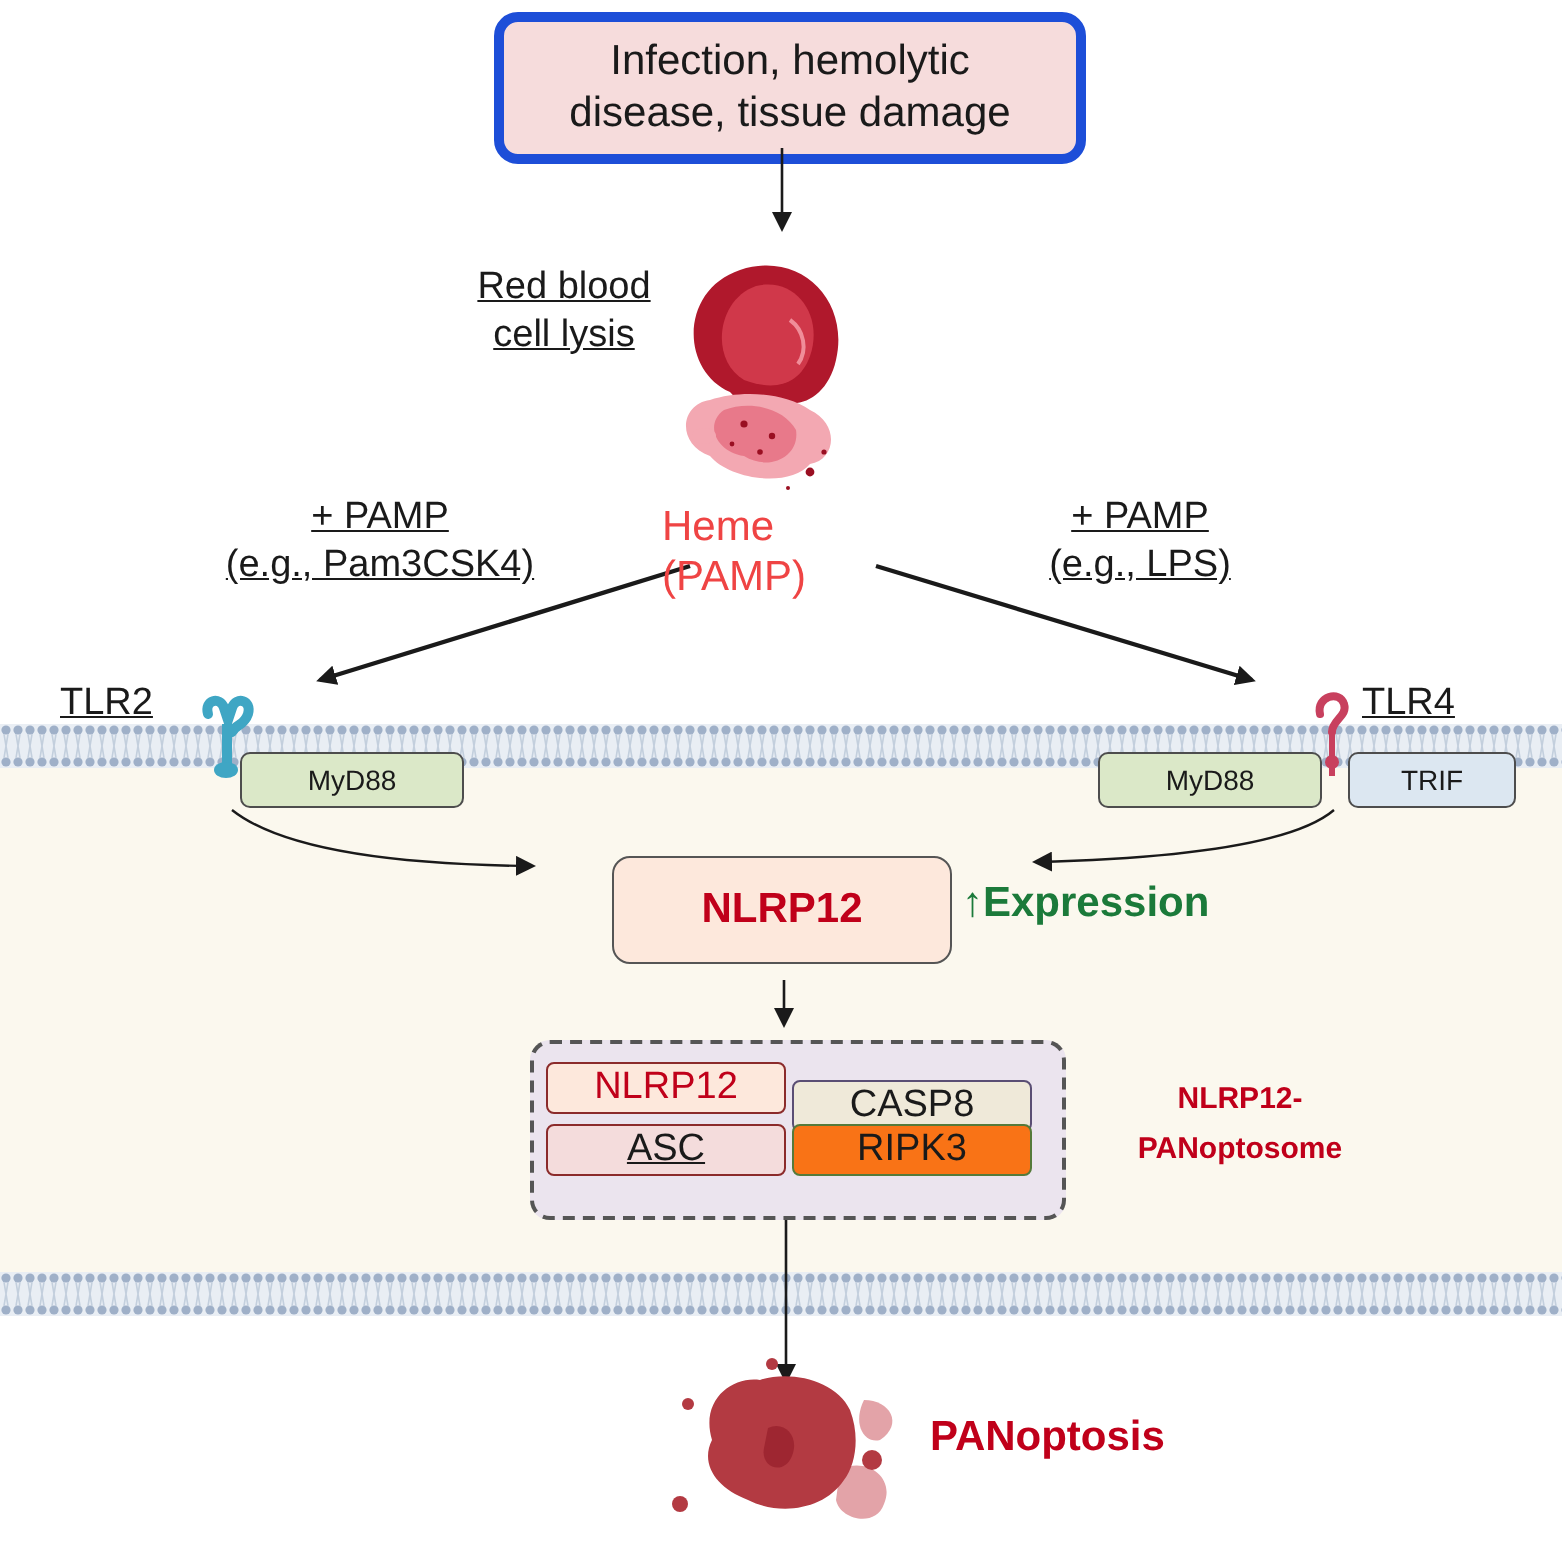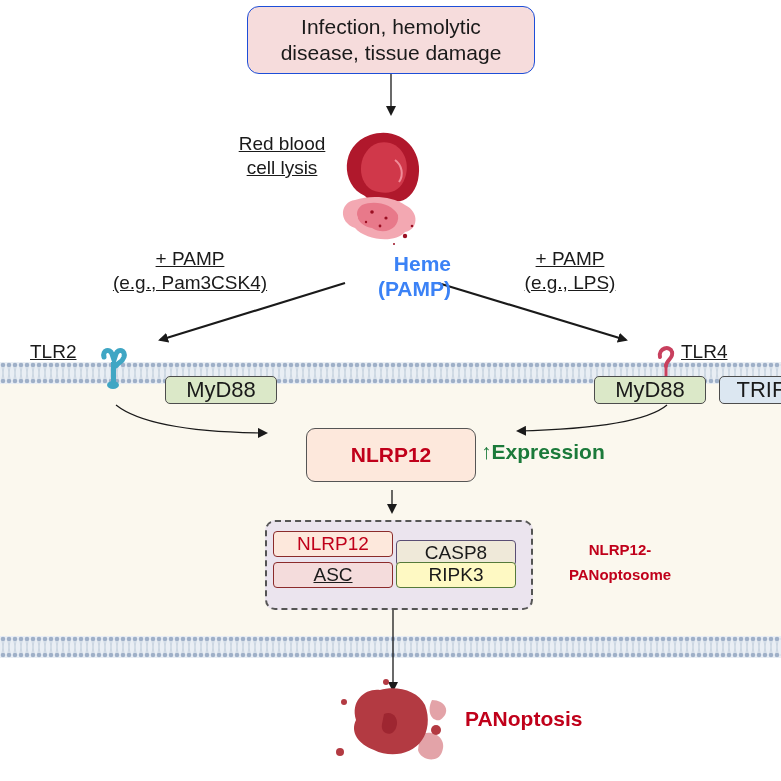--- a/index.html
+++ b/index.html
@@ -2,26 +2,26 @@
 <html><head>
 <meta charset="utf-8">
 <style>
   html, body { margin:0; padding:0; background:#ffffff; }
   body { width:781px; height:781px; position:relative; overflow:hidden;
          font-family:"Liberation Sans", sans-serif; color:#1a1a1a; }
   .abs { position:absolute; }
   .cyto { left:0; top:374px; width:781px; height:264px; background:#fbf8ee; }
   .membrane { left:0; width:781px; height:22px; }
   .trigger-box { left:247px; top:6px; width:286px; height:66px; background:#f6dcdc;
-         border:1px solid #1d4ed8; border-radius:12px; display:flex; align-items:center;
+         border:5px solid #1d4ed8; border-radius:12px; display:flex; align-items:center;
          justify-content:center; text-align:center; font-size:21px; line-height:26px; color:#1a1a1a; }
   .lbl { font-size:19px; line-height:24px; text-align:center; color:#1a1a1a;text-decoration:underline; }
-  .heme { font-weight:bold; color:#3b82f6; font-size:21px; line-height:25px; text-align:right; }
+  .heme { font-weight:normal; color:#ef4444; font-size:21px; line-height:25px; text-align:left; }
   .adaptor { height:26px; border:1px solid #4d4d4d; border-radius:5px; display:flex;
-         align-items:center; justify-content:center; font-size:22px;margin-left:45px; }
+         align-items:center; justify-content:center; font-size:14px; }
   .myd { background:#dbe8c8; }
   .trif { background:#dce7f1; }
   .nlrp-box { left:306px; top:428px; width:168px; height:52px; background:#fde8dc;
          border:1px solid #555; border-radius:9px; display:flex; align-items:center;
          justify-content:center; font-weight:bold; font-size:21px; color:#c0001a; }
   .expr { left:481px; top:440px; font-weight:bold; font-size:21px; color:#1b7a3a; }
   .complex { left:265px; top:520px; width:264px; height:86px; background:#ebe4ee;
          border:2px dashed #555; border-radius:10px; }
   .sub { height:24px; border:1px solid; border-radius:4px; display:flex; align-items:center;
          justify-content:center; font-size:19px; }
@@ -148,20 +148,20 @@
 
 <div class="abs nlrp-box">NLRP12</div>
 <div class="abs expr">
   <span>↑</span><span>Expression</span>
 </div>
 
 <div class="abs complex"></div>
 <div class="abs sub" style="left:273px;top:531px;width:118px;background:#fde8dc;border-color:#8b2b2b;color:#c0001a;">NLRP12</div>
 <div class="abs sub" style="left:396px;top:512px;width:118px;background:#efe9d9;border-color:#5a4e74;margin-top:28px;">CASP8</div>
 <div class="abs sub" style="left:273px;top:562px;width:118px;background:#f4dcdc;border-color:#8b2b2b;text-decoration:underline;">ASC</div>
-<div class="abs sub" style="left:396px;top:562px;width:118px;background:#fef9c3;border-color:#557a3a;">RIPK3</div>
+<div class="abs sub" style="left:396px;top:562px;width:118px;background:#f97316;border-color:#557a3a;">RIPK3</div>
 
 <div class="abs pano-label" style="left:555px;top:537px;width:130px;">
   <div>NLRP12-</div>
   <div>PANoptosome</div>
 </div>
 
 <div class="abs panopt">PANoptosis</div>
 
 </body></html>

